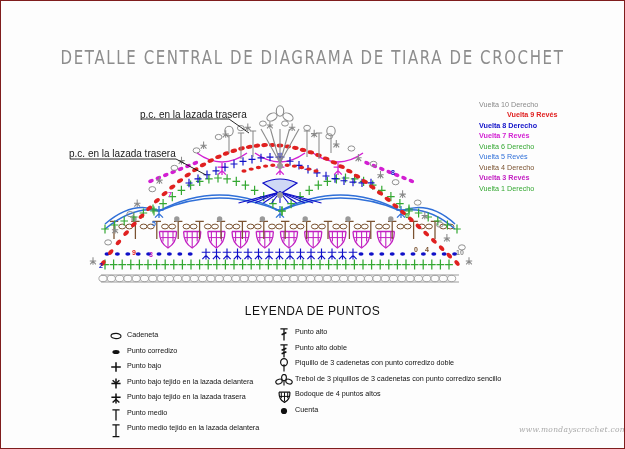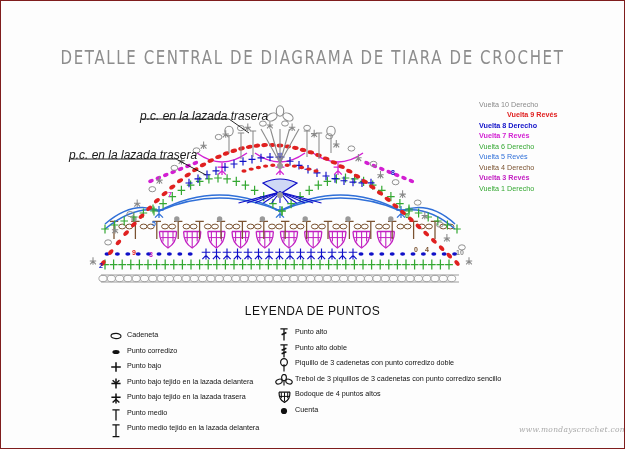--- a/index.html
+++ b/index.html
@@ -13,21 +13,21 @@
          font-size:15px;letter-spacing:1.6px;color:#8d8d8d;
          font-family:"DejaVu Sans",sans-serif;
          transform:scaleY(1.25);transform-origin:center top;}
 
   
   #rowlegend{position:absolute;left:478px;top:99px;width:140px;}
   .rl{font-size:7.2px;line-height:10.45px;white-space:nowrap;}
   .rl.b{font-weight:bold;}
 
   
-  .ann{position:absolute;font-size:12px;color:#1a1a1a;white-space:nowrap;font-style:italic;}
+  .ann{position:absolute;font-size:10px;color:#1a1a1a;white-space:nowrap;}
   #ann1{left:139px;top:108px;}
   #ann2{left:68px;top:147px;}
 
   
   .rnum{position:absolute;font-size:7px;font-weight:bold;}
 
   
   #legtitle{position:absolute;left:0;top:303px;width:623px;text-align:center;
             font-size:12px;color:#111;letter-spacing:.4px;}
   .legcol{position:absolute;}

